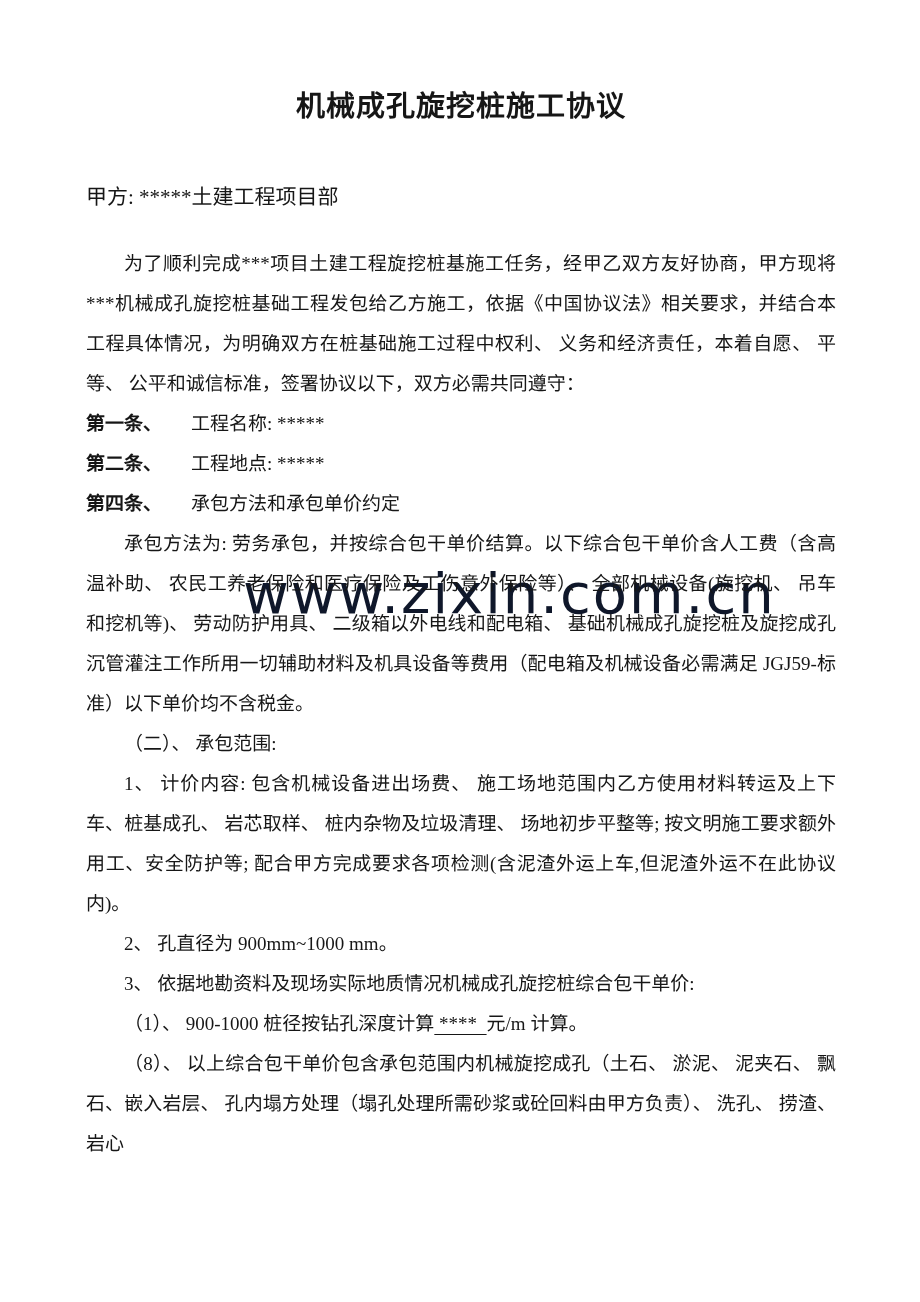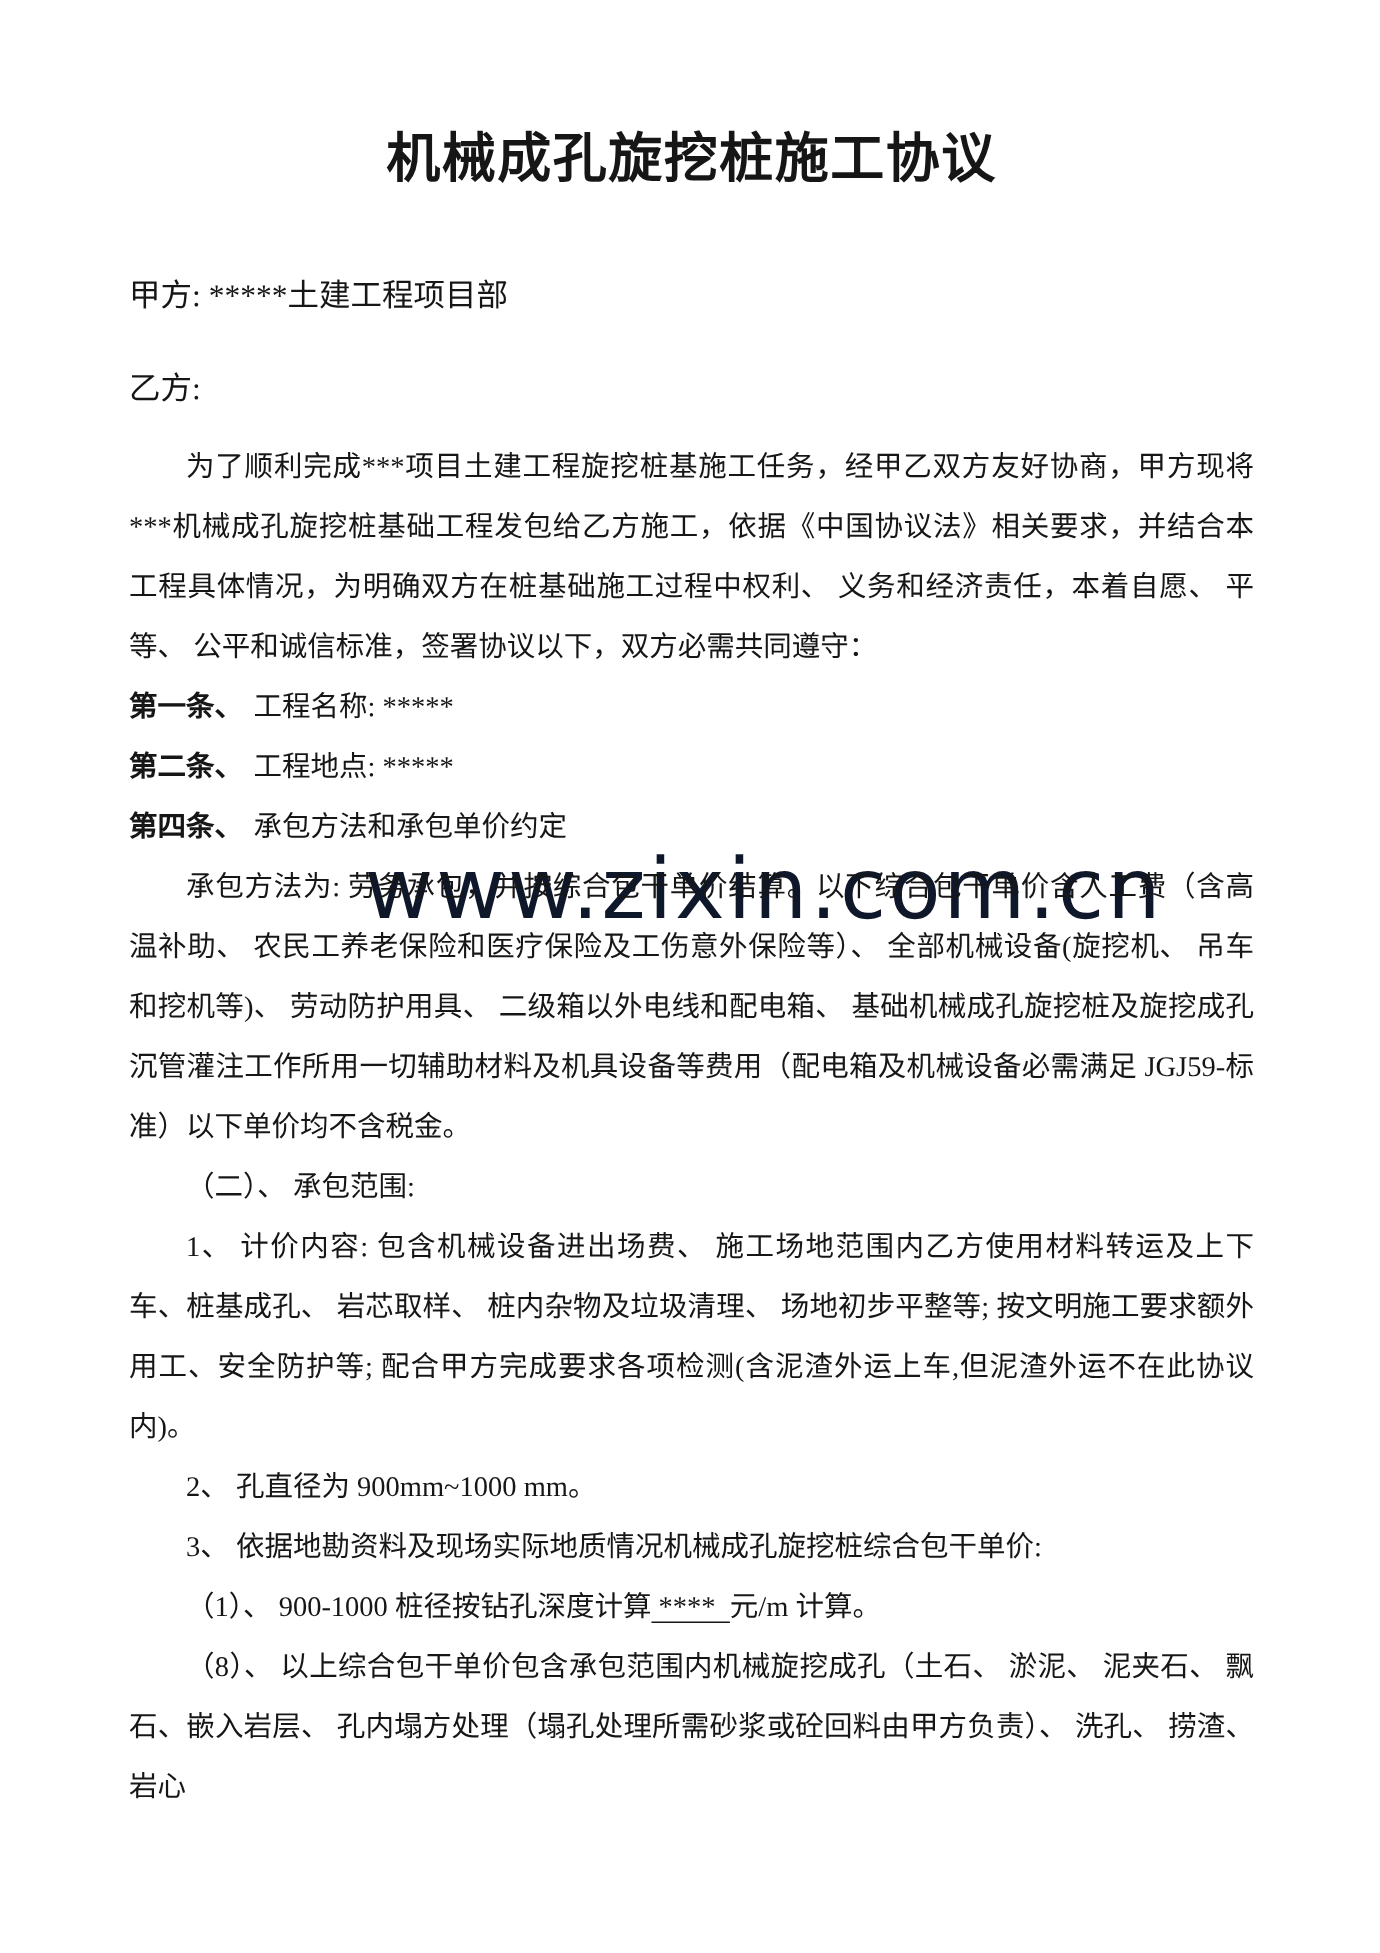--- a/index.html
+++ b/index.html
@@ -31,21 +31,21 @@
     font-family: "DejaVu Sans", "Liberation Sans", sans-serif;
     font-size: 56px;
     line-height: 52px;
     letter-spacing: 2px;
     color: #0f172a;
     white-space: nowrap;
     user-select: none;
   }
   .title {
     margin: 0 0 58px 0;
-    font-size: 36px;
+    font-size: 29px;
     line-height: 36px;
     font-weight: bold;
     text-align: center;
     letter-spacing: 1px;
   }
   .party {
     margin: 0;
     font-size: 21px;
     line-height: 30px;
   }
@@ -53,42 +53,41 @@
   .party-b { margin-bottom: 18px; }
   .body-par {
     margin: 0;
     font-size: 19px;
     line-height: 40px;
     text-align: justify;
   }
   .indent { text-indent: 2em; }
   .clause-label {
     font-weight: bold;
-    margin-right: 7px;
+    margin-right: 29px;
   }
   .u {
     text-decoration: underline;
     text-underline-offset: 4px;
     white-space: pre;
   }
 </style>
 </head>
 <body>
 
 <div class="page">
 
   <div class="watermark">www.zixin.com.cn</div>
 
   <div class="content">
 
     <h1 class="title">机械成孔旋挖桩施工协议</h1>
 
     <p class="party party-a">甲方: *****土建工程项目部</p>
 
-    <p class="party party-b">乙方:</p>
 
     <p class="body-par indent">为了顺利完成***项目土建工程旋挖桩基施工任务，经甲乙双方友好协商，甲方现将***机械成孔旋挖桩基础工程发包给乙方施工，依据《中国协议法》相关要求，并结合本工程具体情况，为明确双方在桩基础施工过程中权利、 义务和经济责任，本着自愿、 平等、 公平和诚信标准，签署协议以下，双方必需共同遵守：</p>
 
     <p class="body-par"><span class="clause-label">第一条、</span><span>工程名称: *****</span></p>
 
     <p class="body-par"><span class="clause-label">第二条、</span><span>工程地点: *****</span></p>
 
 
     <p class="body-par"><span class="clause-label">第四条、</span><span>承包方法和承包单价约定</span></p>
 

